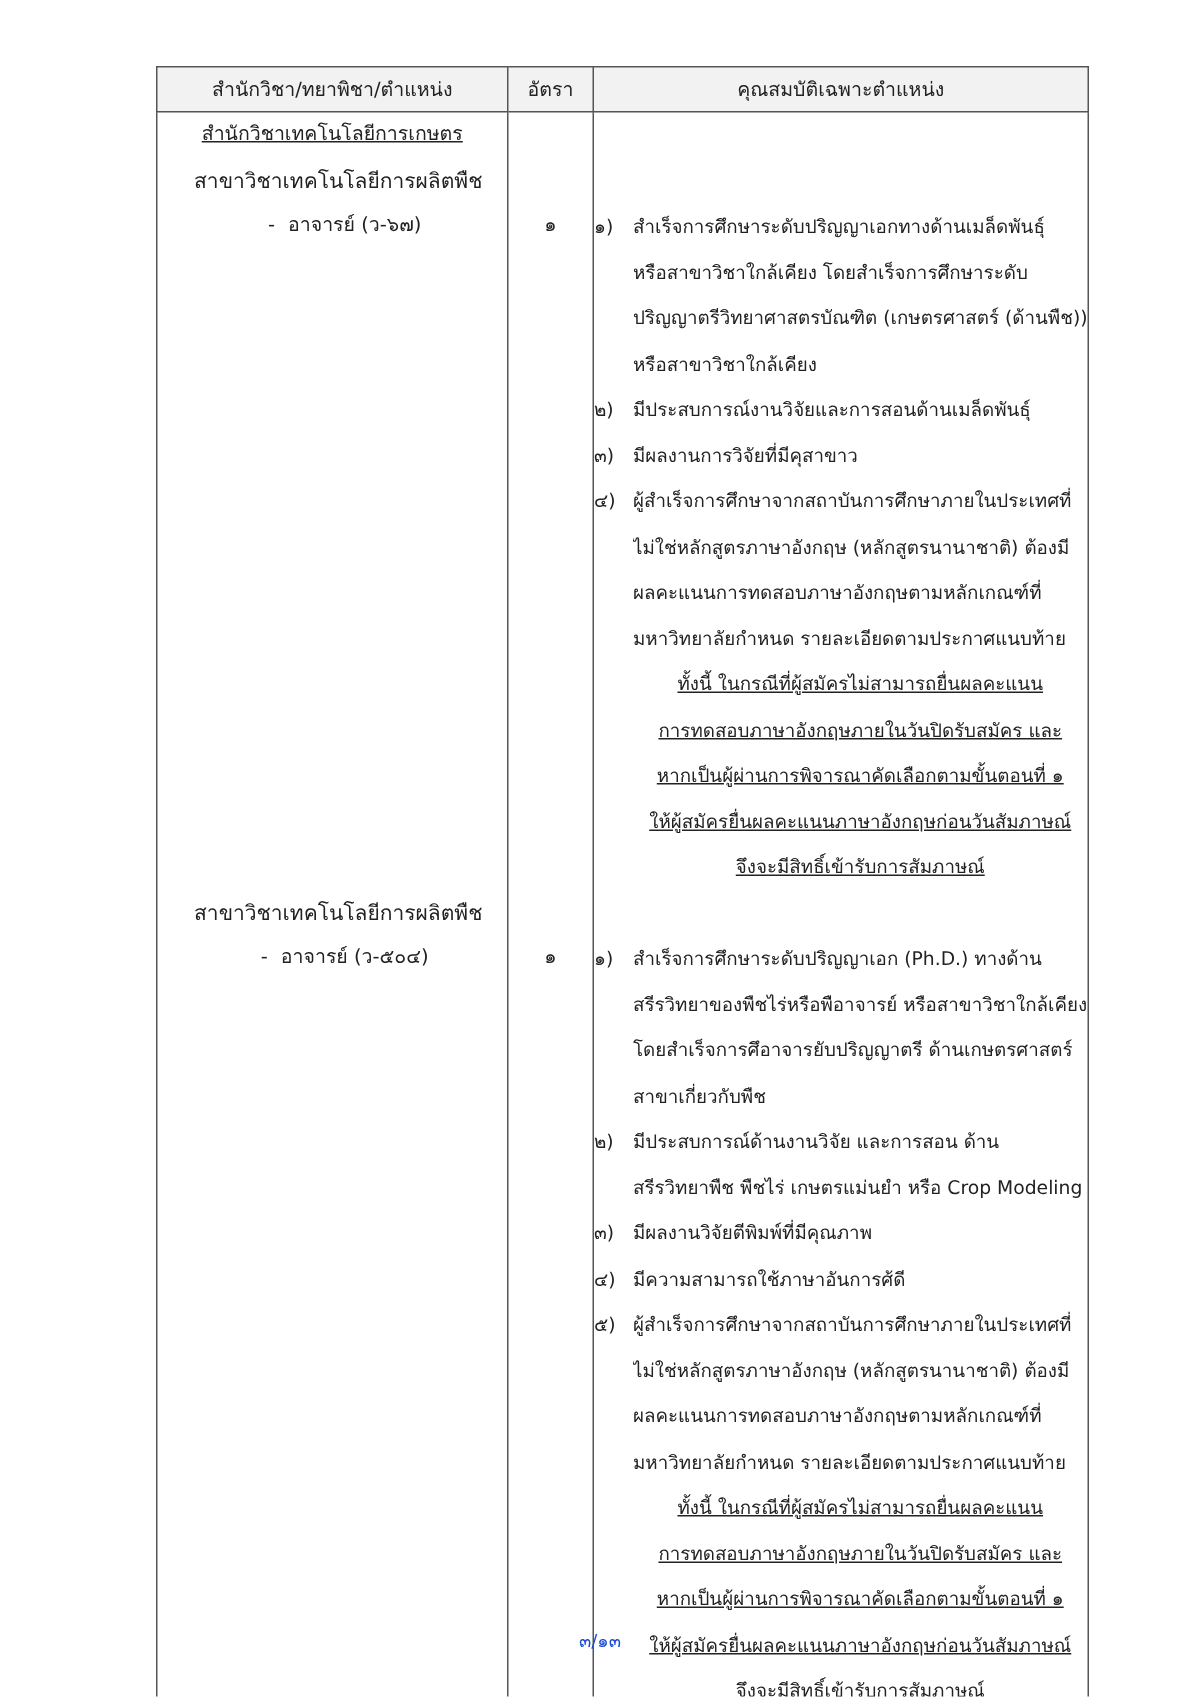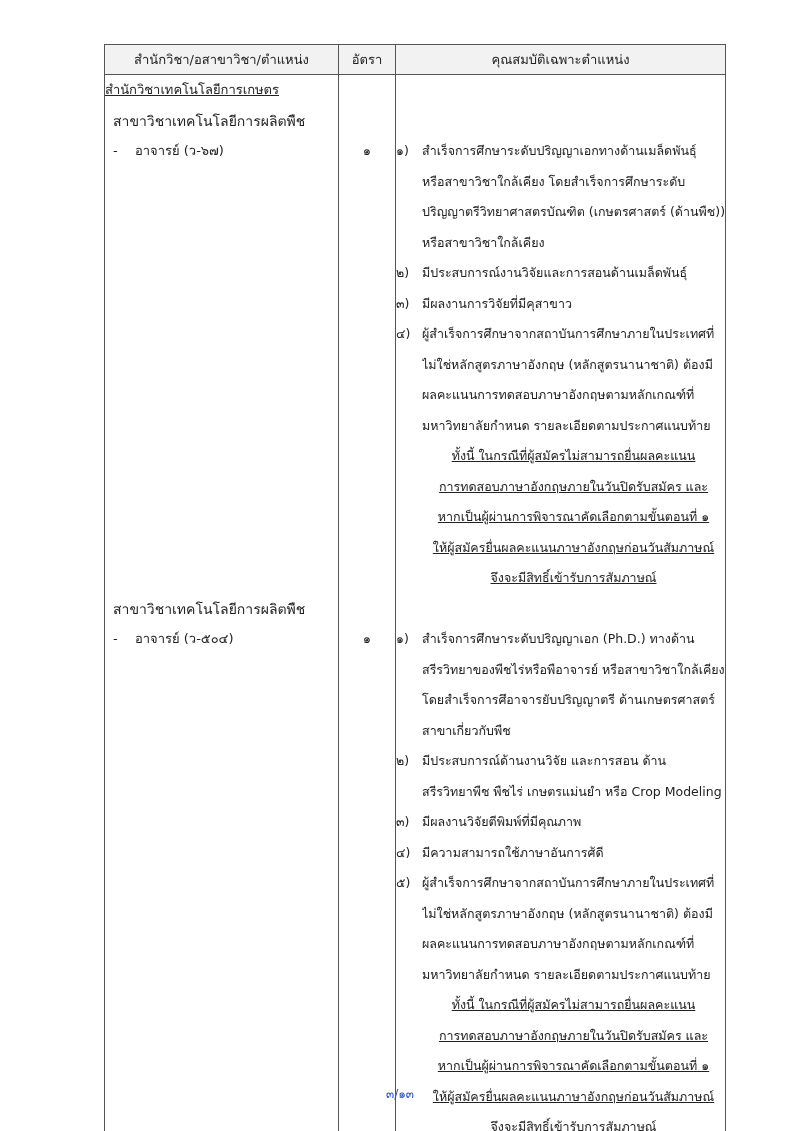--- a/index.html
+++ b/index.html
@@ -5,21 +5,21 @@
   html, body { margin: 0; padding: 0; background: #ffffff; }
   body { width: 800px; height: 1131px; position: relative; overflow: hidden;
          font-family: "DejaVu Sans", "Liberation Sans", sans-serif; color: #222; }
   .page { position: absolute; left: 0; top: 0; width: 800px; height: 1131px; }
   table.qual { position: absolute; left: 104px; top: 44px; width: 621px;
                border-collapse: collapse; table-layout: fixed; }
   table.qual th, table.qual td { border: 1px solid #555; vertical-align: top; padding: 0; }
   table.qual thead th { background: #f2f2f2; height: 29px; font-weight: normal;
                         font-size: 13px; text-align: center; vertical-align: middle; }
   col.c1 { width: 234px; } col.c2 { width: 57px; } col.c3 { width: 330px; }
-  .cell-left { padding: 4px 6px 0 6px; font-size: 13px; }
+  .cell-left { padding: 4px 6px 0 6px; font-size: 13px; text-align: center; }
   .cell-rate { text-align: center; font-size: 13px; }
   .cell-qual { padding: 4px 8px 0 8px; font-size: 12.5px; }
   .line { height: 30.5px; line-height: 30.5px; white-space: nowrap; overflow: hidden; }
   .faculty { text-decoration: underline; }
   .program { padding-left: 8px; font-size: 14px; }
   .position { padding-left: 8px; }
   .position .dash { display: inline-block; width: 22px; }
   .item { display: flex; }
   .item .num { width: 26px; flex: none; }
   .item .body { flex: 1; }
@@ -33,21 +33,21 @@
 
 <div class="page">
   <table class="qual">
     <colgroup>
         <col class="c1">
         <col class="c2">
         <col class="c3">
       </colgroup>
     <thead>
       <tr>
-        <th>สำนักวิชา/อสาขาวิชา/ตำแหน่ง</th>
+        <th>สำนักวิชา/ทยาพิชา/ตำแหน่ง</th>
         <th>อัตรา</th>
         <th>คุณสมบัติเฉพาะตำแหน่ง</th>
       </tr>
     </thead>
     <tbody>
 
       <tr>
         <td class="cell-left">
           <div class="line faculty">สำนักวิชาเทคโนโลยีการเกษตร</div>
           <div class="line program">สาขาวิชาเทคโนโลยีการผลิตพืช</div>

